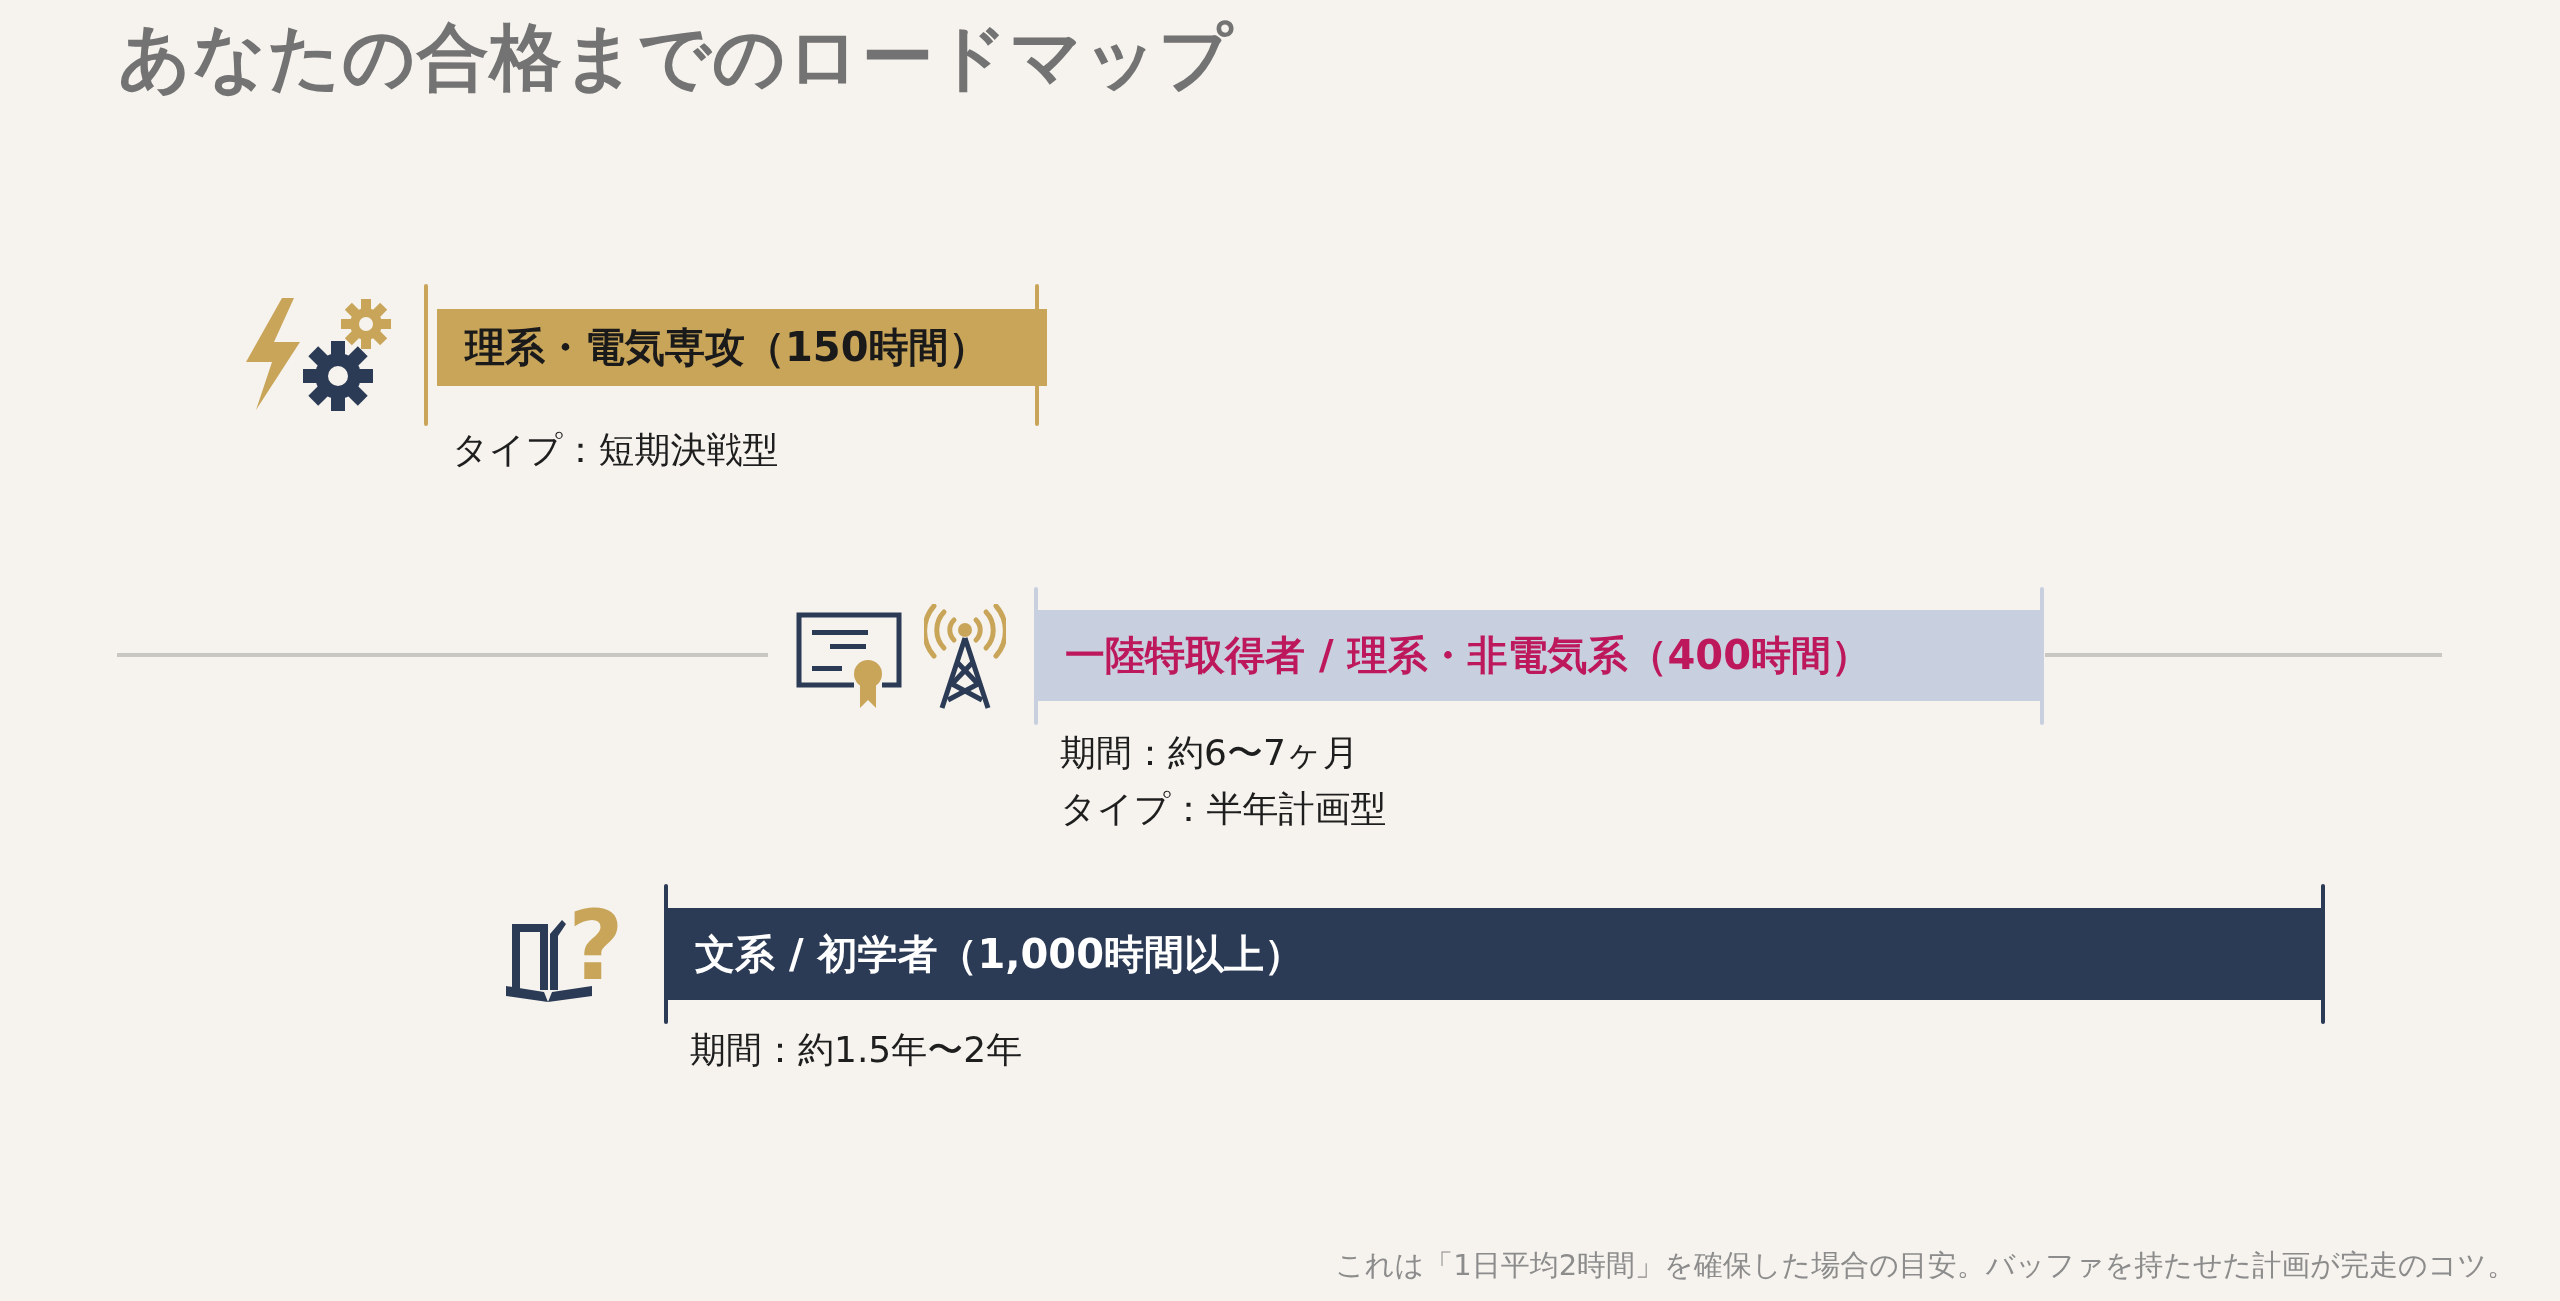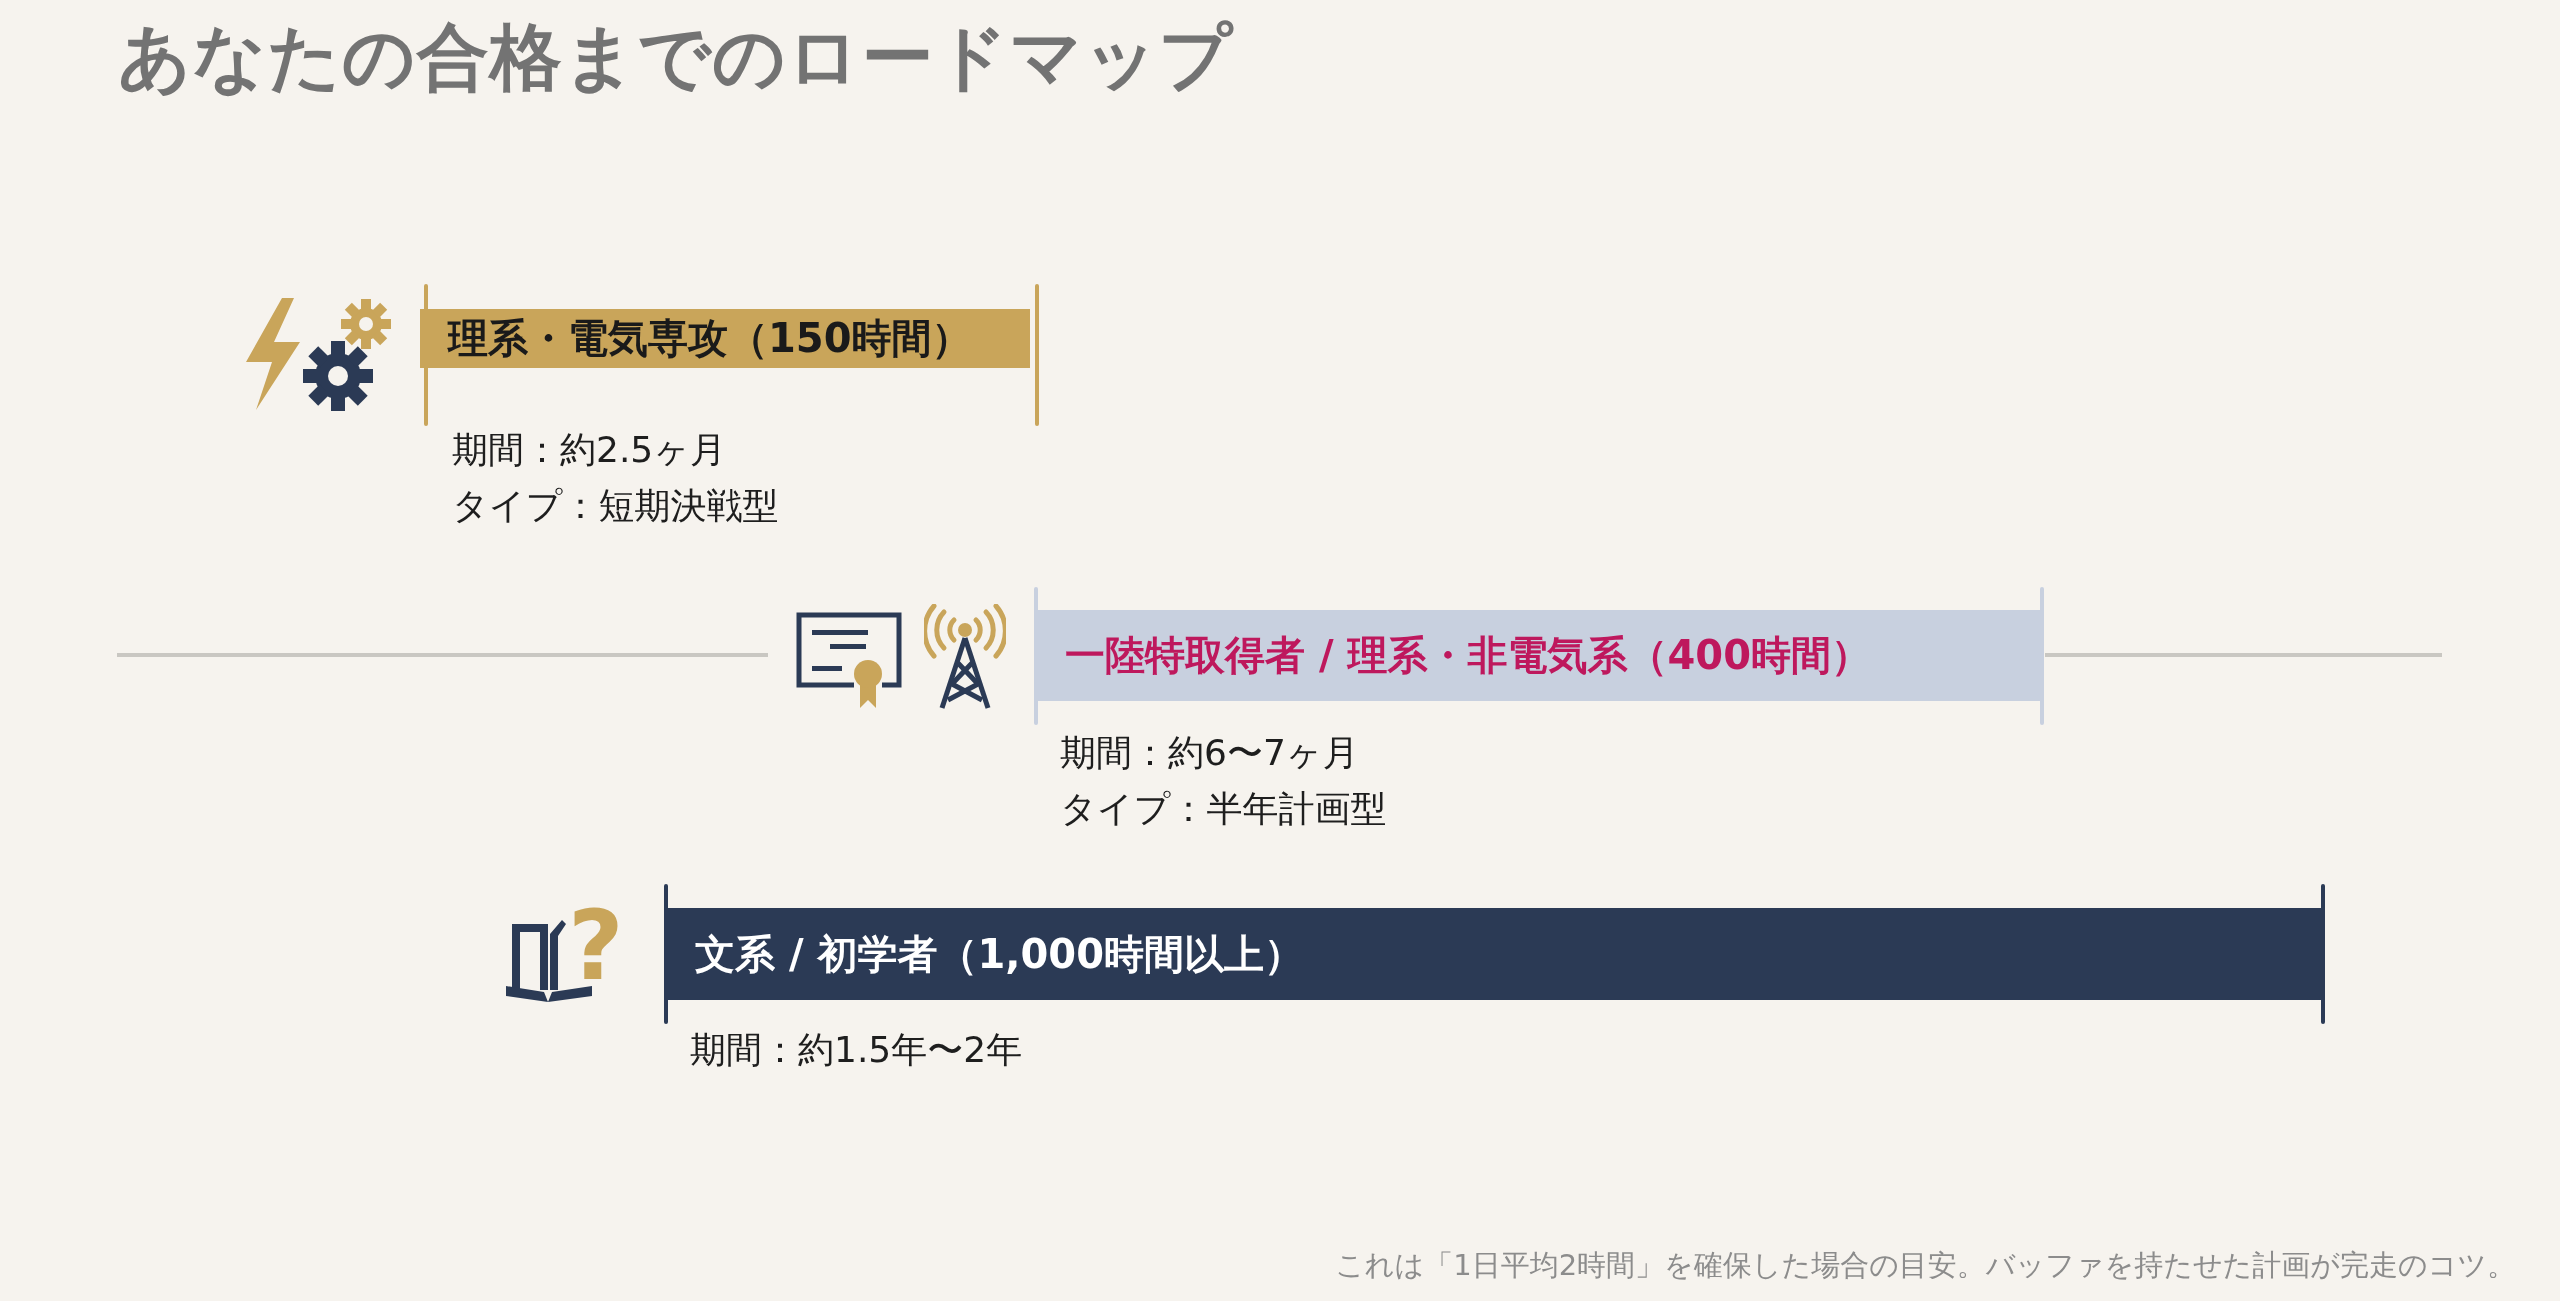--- a/index.html
+++ b/index.html
@@ -99,27 +99,26 @@
       <rect x="19" y="-7" width="16" height="14"></rect>
       <rect x="-7" y="-35" width="14" height="16" transform="rotate(45)"></rect>
       <rect x="-7" y="-35" width="14" height="16" transform="rotate(135)"></rect>
       <rect x="-7" y="-35" width="14" height="16" transform="rotate(225)"></rect>
       <rect x="-7" y="-35" width="14" height="16" transform="rotate(315)"></rect>
     </g>
     <circle cx="36" cy="36" r="10" fill="#F6F3EE"></circle>
   </svg>
 
   <div class="tick" style="left:424px; top:284px; height:142px; background:#C9A55A;"></div>
-  <div class="bar" style="left:420px; top:309px; width:610px; height:59px; background:#C9A55A; color:#1A1A1A; font-size:40px;">
+  <div class="bar" style="left:437px; top:309px; width:610px; height:77px; background:#C9A55A; color:#1A1A1A; font-size:40px;">
     <span>理系・電気専攻（150時間）</span>
   </div>
   <div class="tick" style="left:1035px; top:284px; height:142px; background:#C9A55A;"></div>
 
   <div class="details" style="left:452px; top:422px;">
-    <div>期間：約2.5ヶ月</div>
     <div>タイプ：短期決戦型</div>
   </div>
 </div>
 
 <div>
   <svg class="icon" style="left:796px; top:612px;" width="106" height="96" viewBox="0 0 106 96">
     <rect x="3" y="3" width="100" height="70" fill="none" stroke="#2B3A55" stroke-width="5"></rect>
     <rect x="16" y="18" width="56" height="5" fill="#2B3A55"></rect>
     <rect x="34" y="32" width="36" height="5" fill="#2B3A55"></rect>
     <rect x="16" y="54" width="30" height="5" fill="#2B3A55"></rect>

